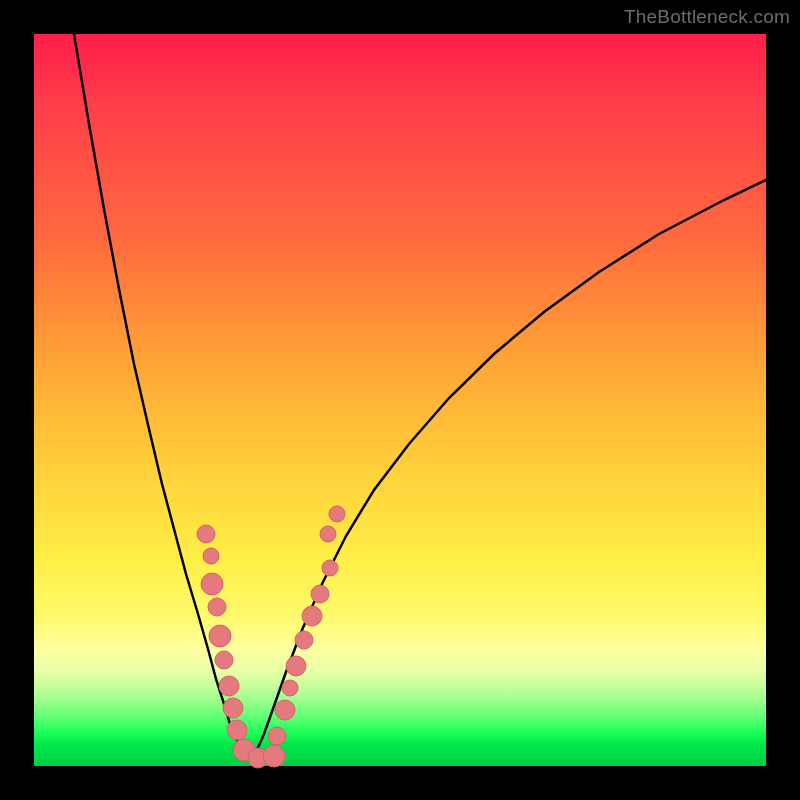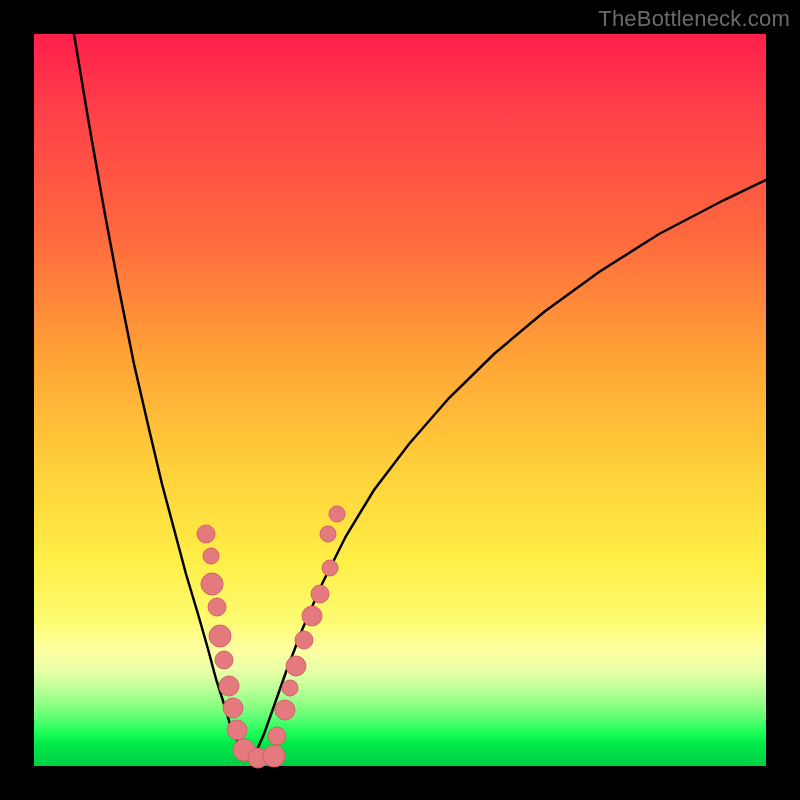--- a/index.html
+++ b/index.html
@@ -43,21 +43,21 @@
       #1aff57 95.5%,
       #00e84a 97%,
       #00d044 100%
     );
   }
   .watermark {
     position: absolute;
     top: 6px;
     right: 10px;
     color: #6b6b6b;
-    font-size: 22px;
+    font-size: 19px;
     letter-spacing: 0.2px;
     z-index: 5;
   }
   svg.overlay {
     position: absolute;
     left: 0;
     top: 0;
     width: 732px;
     height: 732px;
     overflow: visible;

